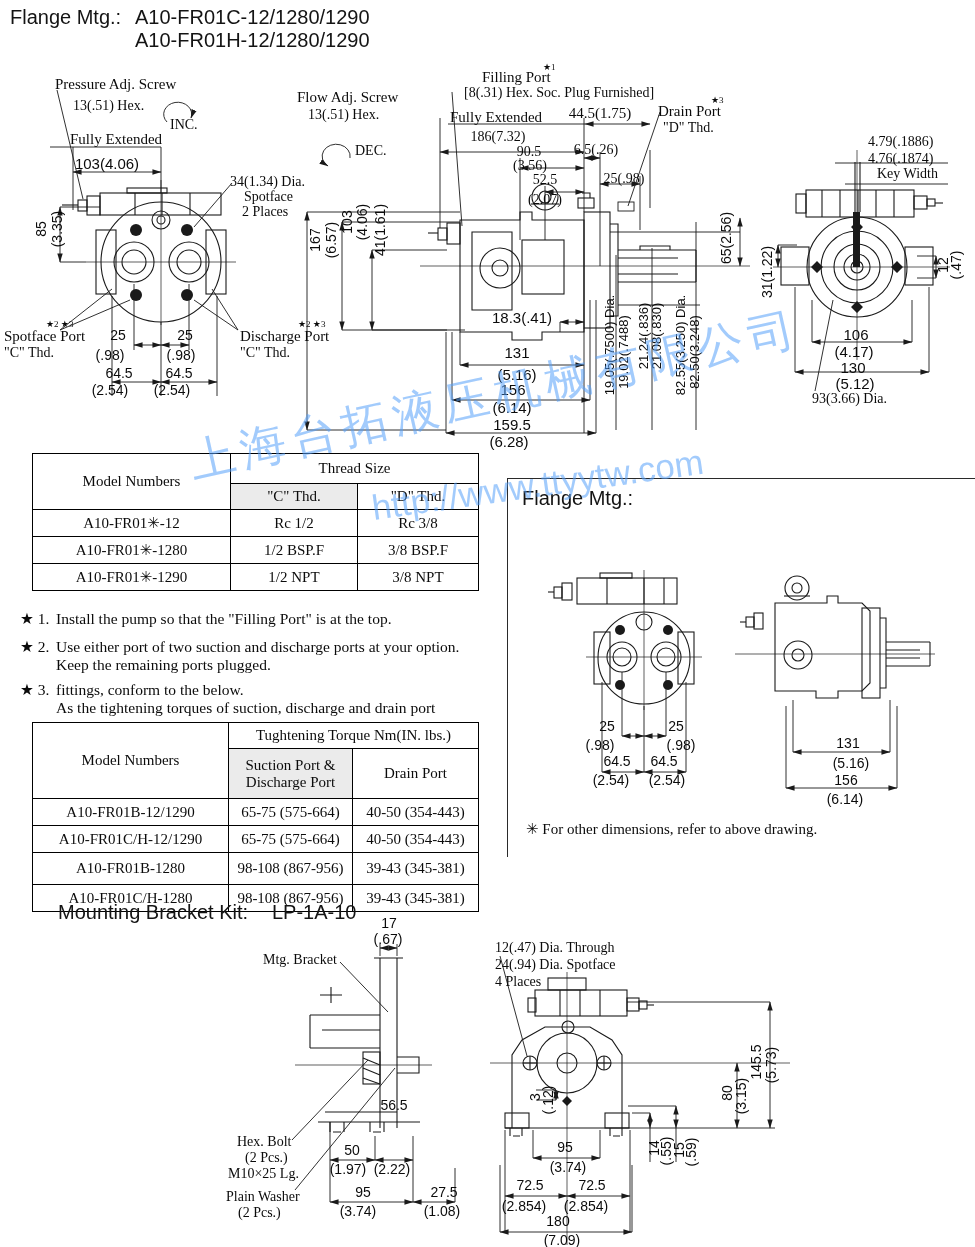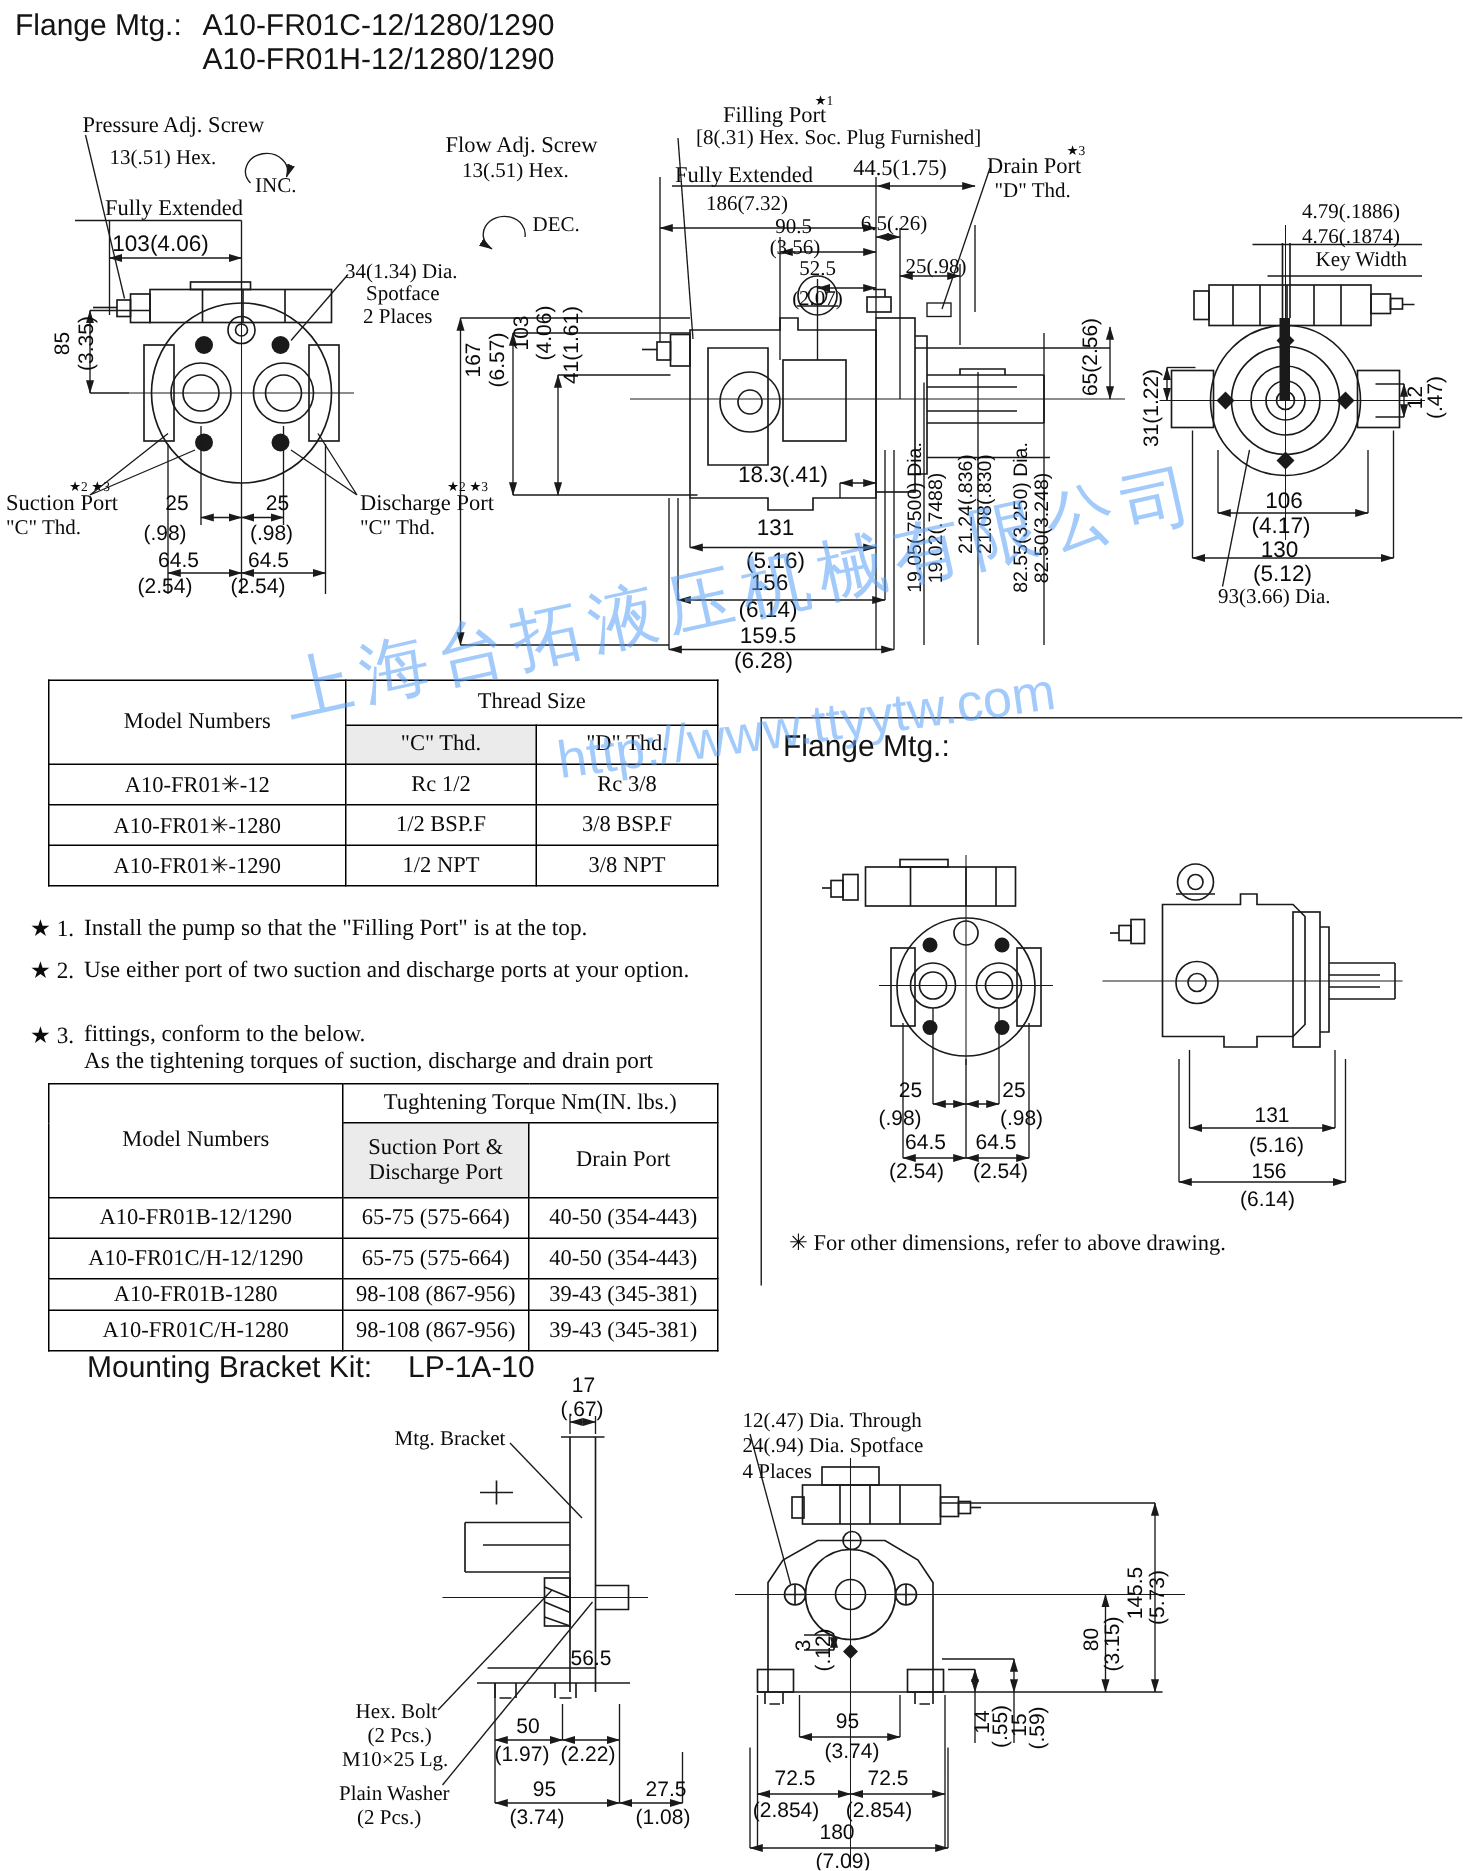--- a/index.html
+++ b/index.html
@@ -264,21 +264,21 @@
   <div class="lb s15" style="left:55px;top:76px">Pressure Adj. Screw</div>
   <div class="lb" style="left:73px;top:98px">13(.51) Hex.</div>
   <div class="lb" style="left:170px;top:117px">INC.</div>
   <div class="lb s15" style="left:70px;top:131px">Fully Extended</div>
   <div class="lb sans s15 c" style="left:107px;top:164px">103(4.06)</div>
   <div class="lb sans v" style="left:42px;top:229px">85</div>
   <div class="lb sans v" style="left:58px;top:229px">(3.35)</div>
   <div class="lb" style="left:230px;top:174px">34(1.34) Dia.</div>
   <div class="lb" style="left:244px;top:189px">Spotface</div>
   <div class="lb" style="left:242px;top:204px">2 Places</div>
-  <div class="lb s15" style="left:4px;top:328px">Suction Port</div>
+  <div class="lb s15" style="left:4px;top:328px">Spotface Port</div>
   <div class="sup" style="left:46px;top:319px">★2 ★3</div>
   <div class="lb" style="left:4px;top:345px">"C" Thd.</div>
   <div class="lb s15" style="left:240px;top:328px">Discharge Port</div>
   <div class="sup" style="left:298px;top:319px">★2 ★3</div>
   <div class="lb" style="left:240px;top:345px">"C" Thd.</div>
   <div class="lb sans c" style="left:118px;top:336px">25</div>
   <div class="lb sans c" style="left:185px;top:336px">25</div>
   <div class="lb sans c" style="left:110px;top:356px">(.98)</div>
   <div class="lb sans c" style="left:181px;top:356px">(.98)</div>
   <div class="lb sans c" style="left:119px;top:374px">64.5</div>
@@ -370,20 +370,21 @@
   </table>
 
   <div class="note" style="left:20px;top:610px;width:478px">
     <span class="mk">★ 1.</span>
     <span>Install the pump so that the "Filling Port" is at the top.</span>
   </div>
   <div class="note" style="left:20px;top:638px;width:478px">
     <span class="mk">★ 2.</span>
     <span>
       <span style="display:block">Use either port of two suction and discharge ports at your option.</span>
+      <span style="display:block">Keep the remaining ports plugged.</span>
     </span>
   </div>
   <div class="note" style="left:20px;top:681px;width:478px">
     <span class="mk">★ 3.</span>
     <span>
       <span style="display:block">fittings, conform to the below.</span>
       <span style="display:block">As the tightening torques of suction, discharge and drain port</span>
     </span>
   </div>
 
@@ -408,21 +409,21 @@
       <tr style="height:27px">
         <td>A10-FR01B-12/1290</td>
         <td>65-75 (575-664)</td>
         <td>40-50 (354-443)</td>
       </tr>
       <tr style="height:27px">
         <td>A10-FR01C/H-12/1290</td>
         <td>65-75 (575-664)</td>
         <td>40-50 (354-443)</td>
       </tr>
-      <tr style="height:21px">
+      <tr style="height:32px">
         <td>A10-FR01B-1280</td>
         <td>98-108 (867-956)</td>
         <td>39-43 (345-381)</td>
       </tr>
       <tr style="height:27px">
         <td>A10-FR01C/H-1280</td>
         <td>98-108 (867-956)</td>
         <td>39-43 (345-381)</td>
       </tr>
     </tbody>

